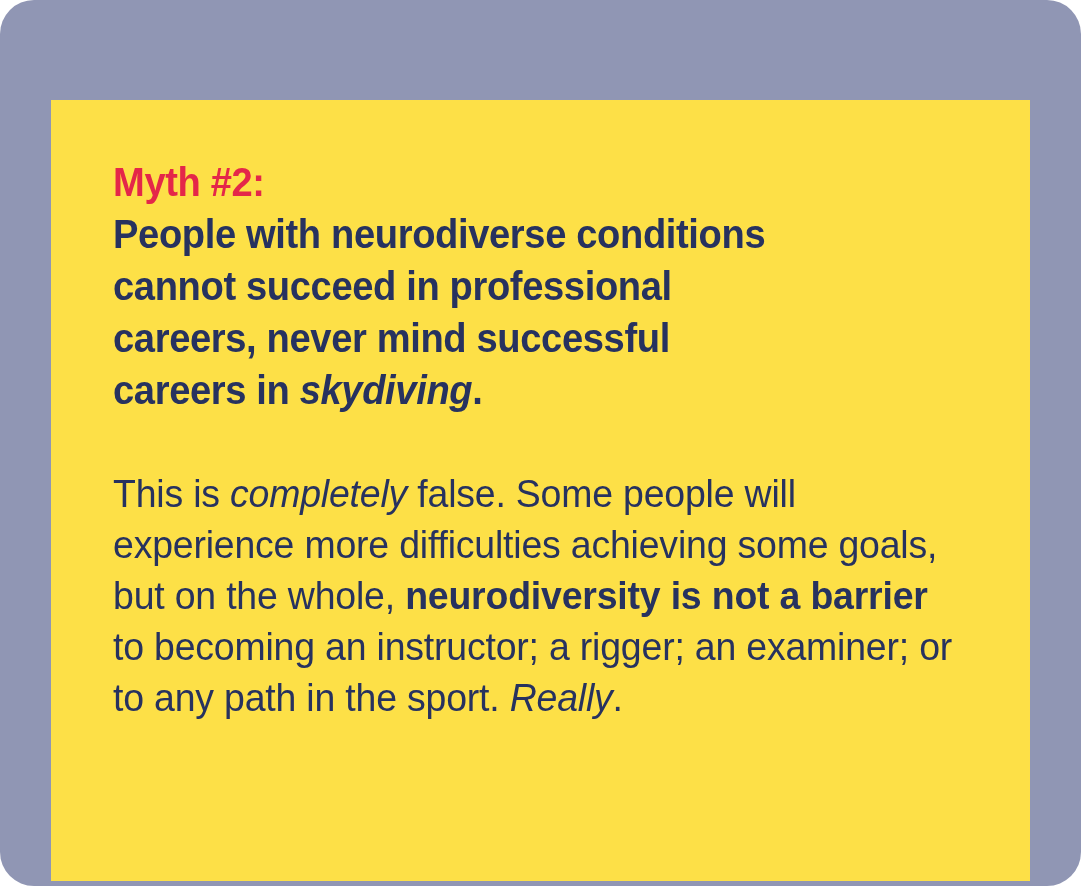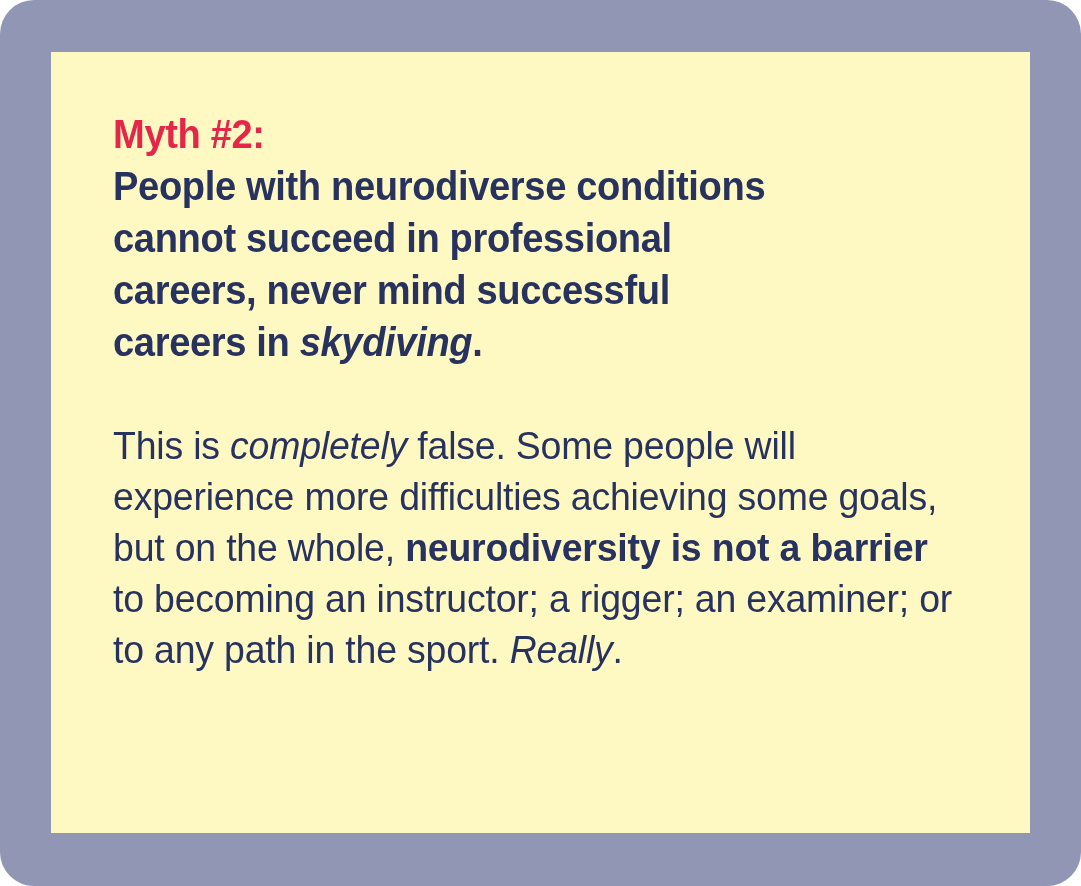--- a/index.html
+++ b/index.html
@@ -22,24 +22,25 @@
     height: 886px;
     box-sizing: border-box;
     background: #9096b4;
     border-radius: 34px;
     padding: 52px 51px 53px 51px;
   }
 
   .card-panel {
     width: 100%;
     height: 100%;
-    background: #fef9c3;
+    background: #fde047;
     box-sizing: border-box;
     padding: 56px 20px 4px 62px;
     overflow: hidden;
+    margin-top: 48px;
   }
 
   .myth-heading {
     margin: 0;
     color: #27325f;
     font-family: "Liberation Sans", sans-serif;
     font-weight: bold;
     font-size: 41px;
     line-height: 52px;
     letter-spacing: -0.4px;

